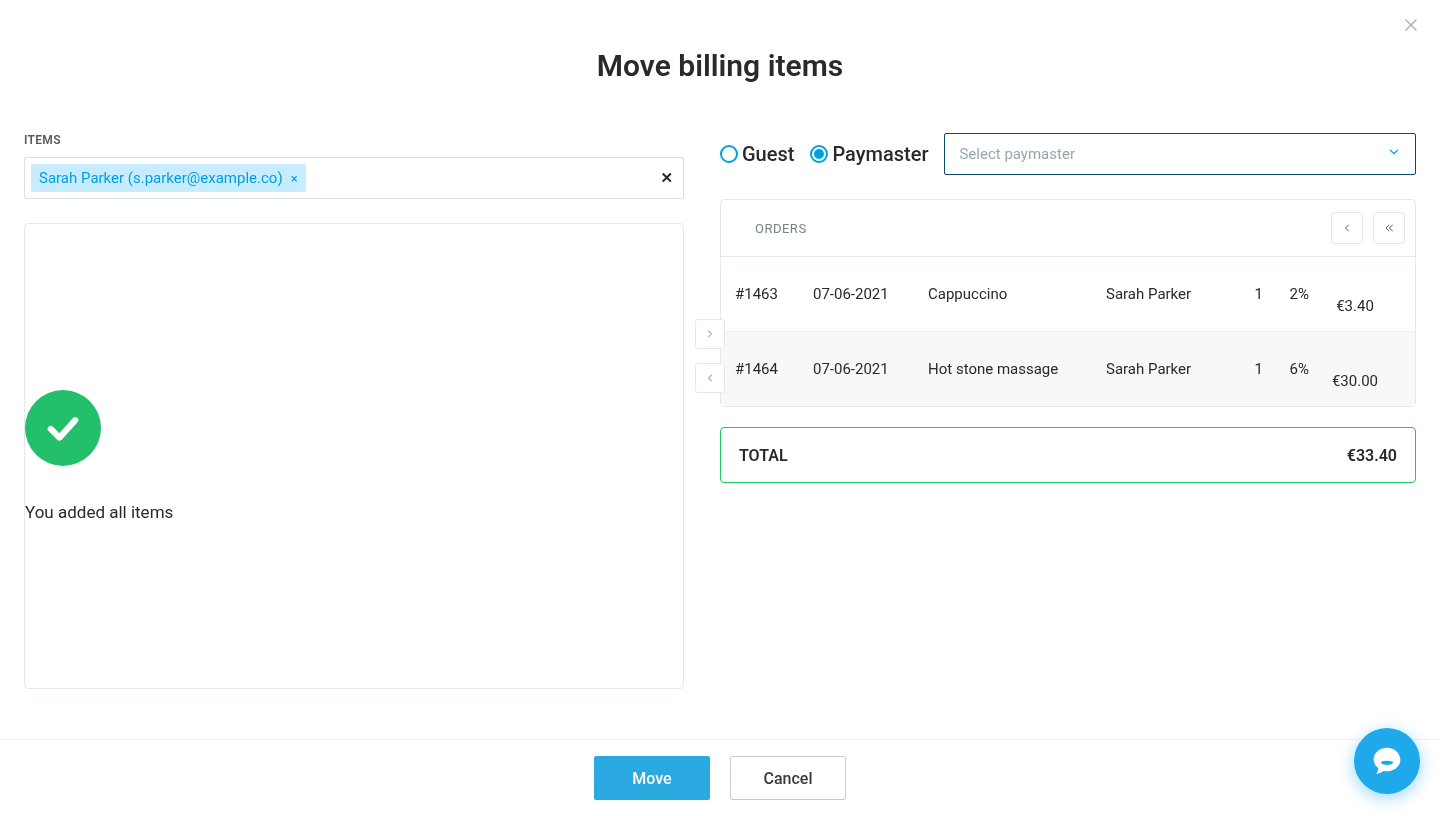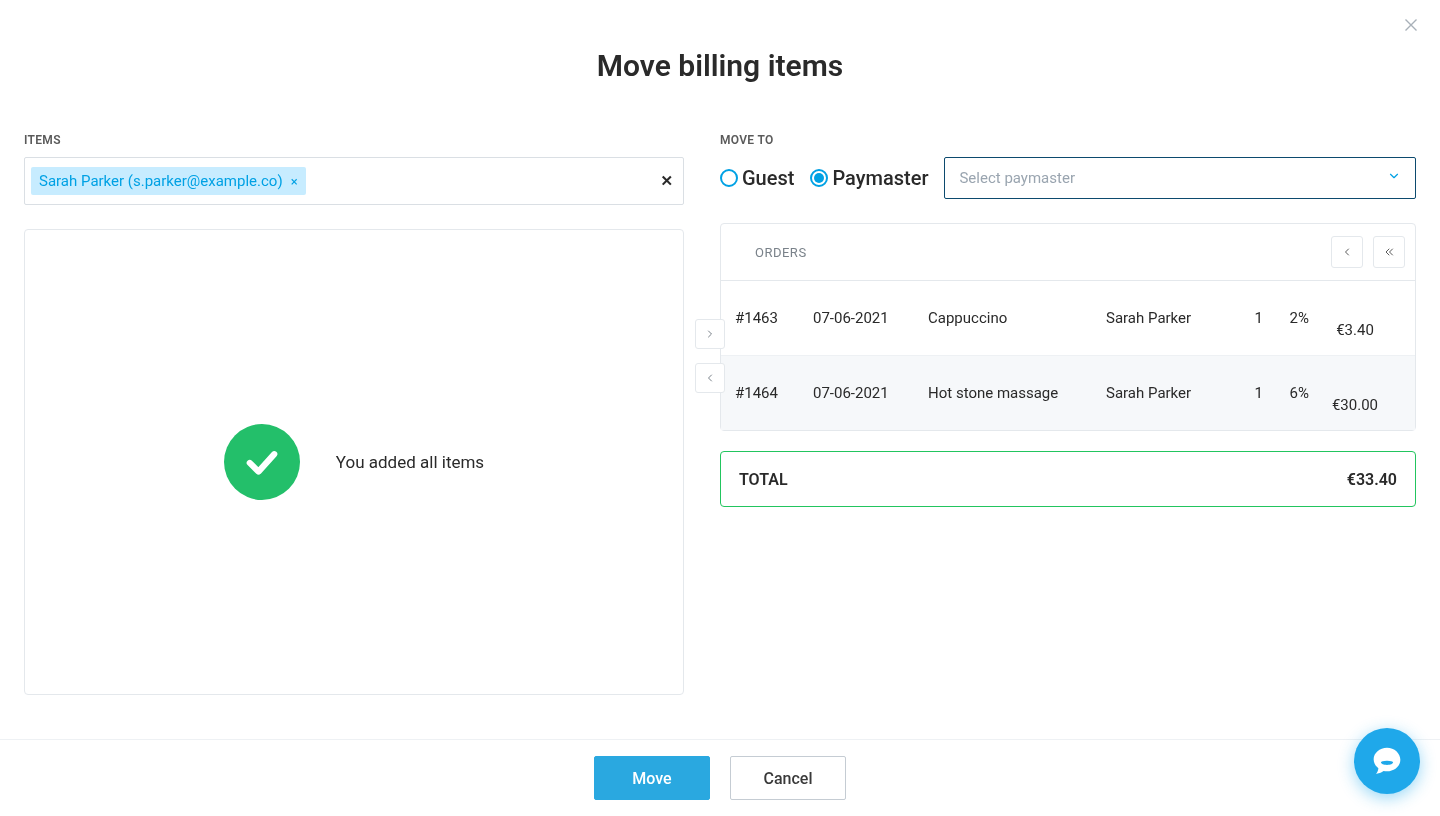--- a/index.html
+++ b/index.html
@@ -45,21 +45,21 @@
     font-size: 12px;
     font-weight: 600;
     letter-spacing: 0.3px;
     color: #5a5a5a;
     text-transform: uppercase;
     margin-bottom: 10px;
   }
   .token-input {
     border: 1px solid #dadfe4;
     border-radius: 2px;
-    height: 48px;
+    height: 42px;
     display: flex;
     align-items: center;
     padding: 0 8px 0 6px;
     position: relative;
   }
   .token {
     background: #c7ecff;
     color: #00a1e4;
     font-size: 15px;
     padding: 5px 8px;
@@ -78,22 +78,22 @@
     font-size: 15px;
     font-weight: 700;
     cursor: pointer;
   }
   .empty-box {
     margin-top: 24px;
     border: 1px solid #e4e8ec;
     border-radius: 4px;
     height: 466px;
     display: flex;
-    flex-direction: row;
-    align-items: center;
+    flex-direction: column;
+    align-items: flex-start;
     justify-content: center;
     gap: 36px;
   }
   .check-circle {
     width: 76px;
     height: 76px;
     border-radius: 50%;
     background: #23bf6a;
     display: flex;
     align-items: center;
@@ -324,21 +324,20 @@
         </svg>
     </div>
     <div class="arrow-btn">
       <svg viewBox="0 0 24 24">
           <path d="M15 6l-6 6 6 6"></path>
         </svg>
     </div>
   </div>
 
   <div class="right">
-    <div class="section-label">MOVE TO</div>
     <div class="move-to-row">
       <div class="radio off">
         <div class="outer"></div>
         <span>Guest</span>
       </div>
       <div class="radio on">
         <div class="outer">
             <div class="inner"></div>
           </div>
         <span>Paymaster</span>

